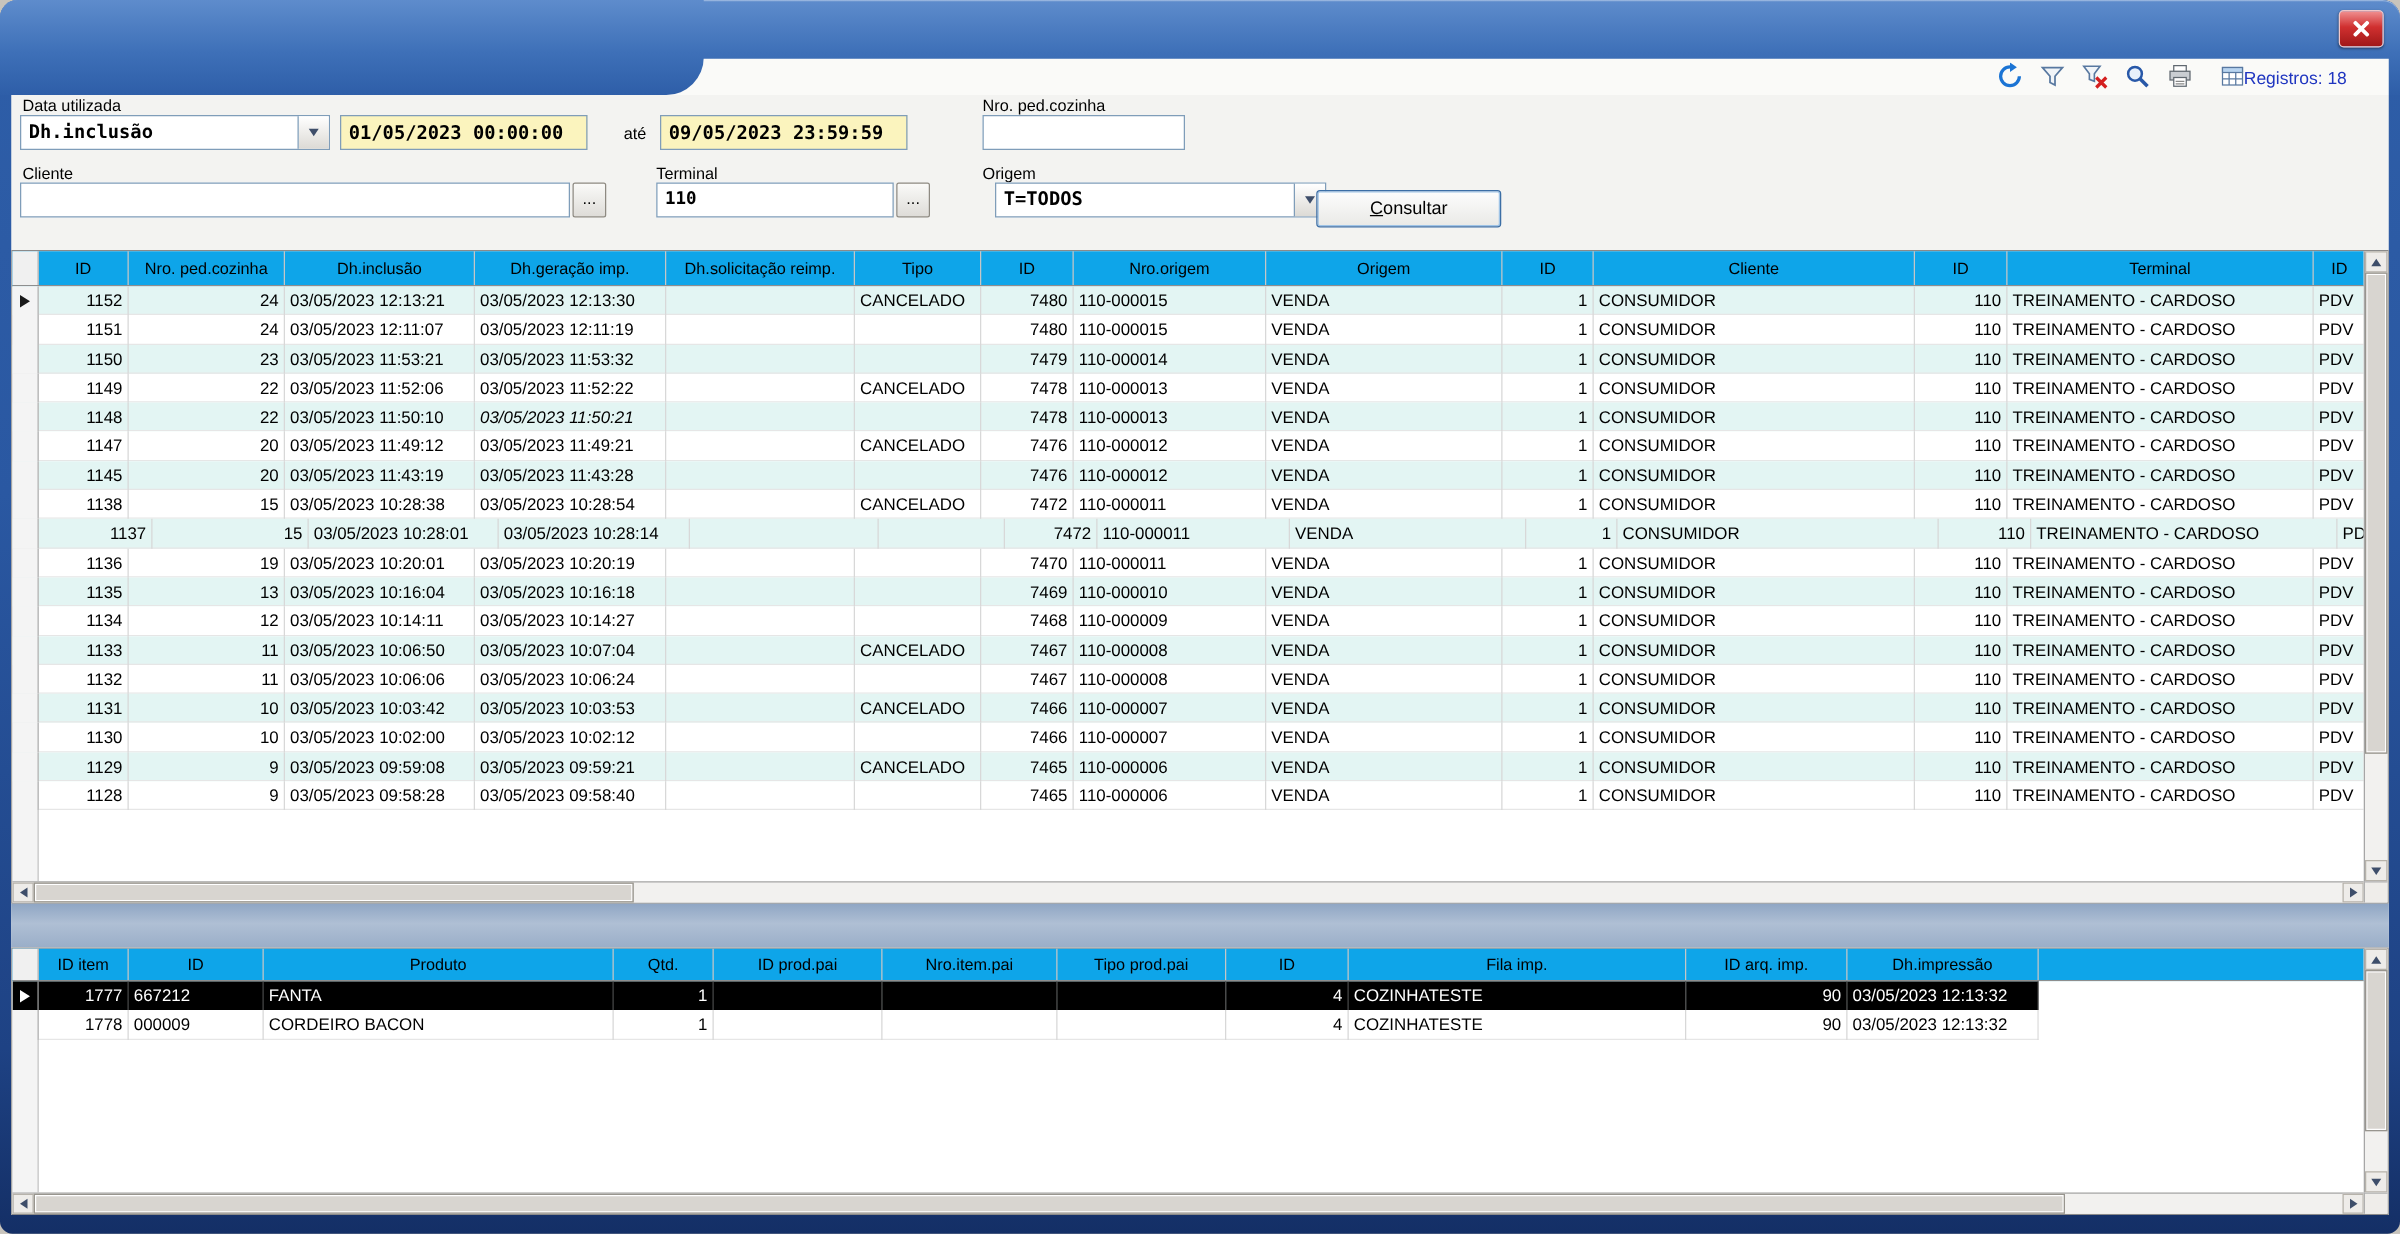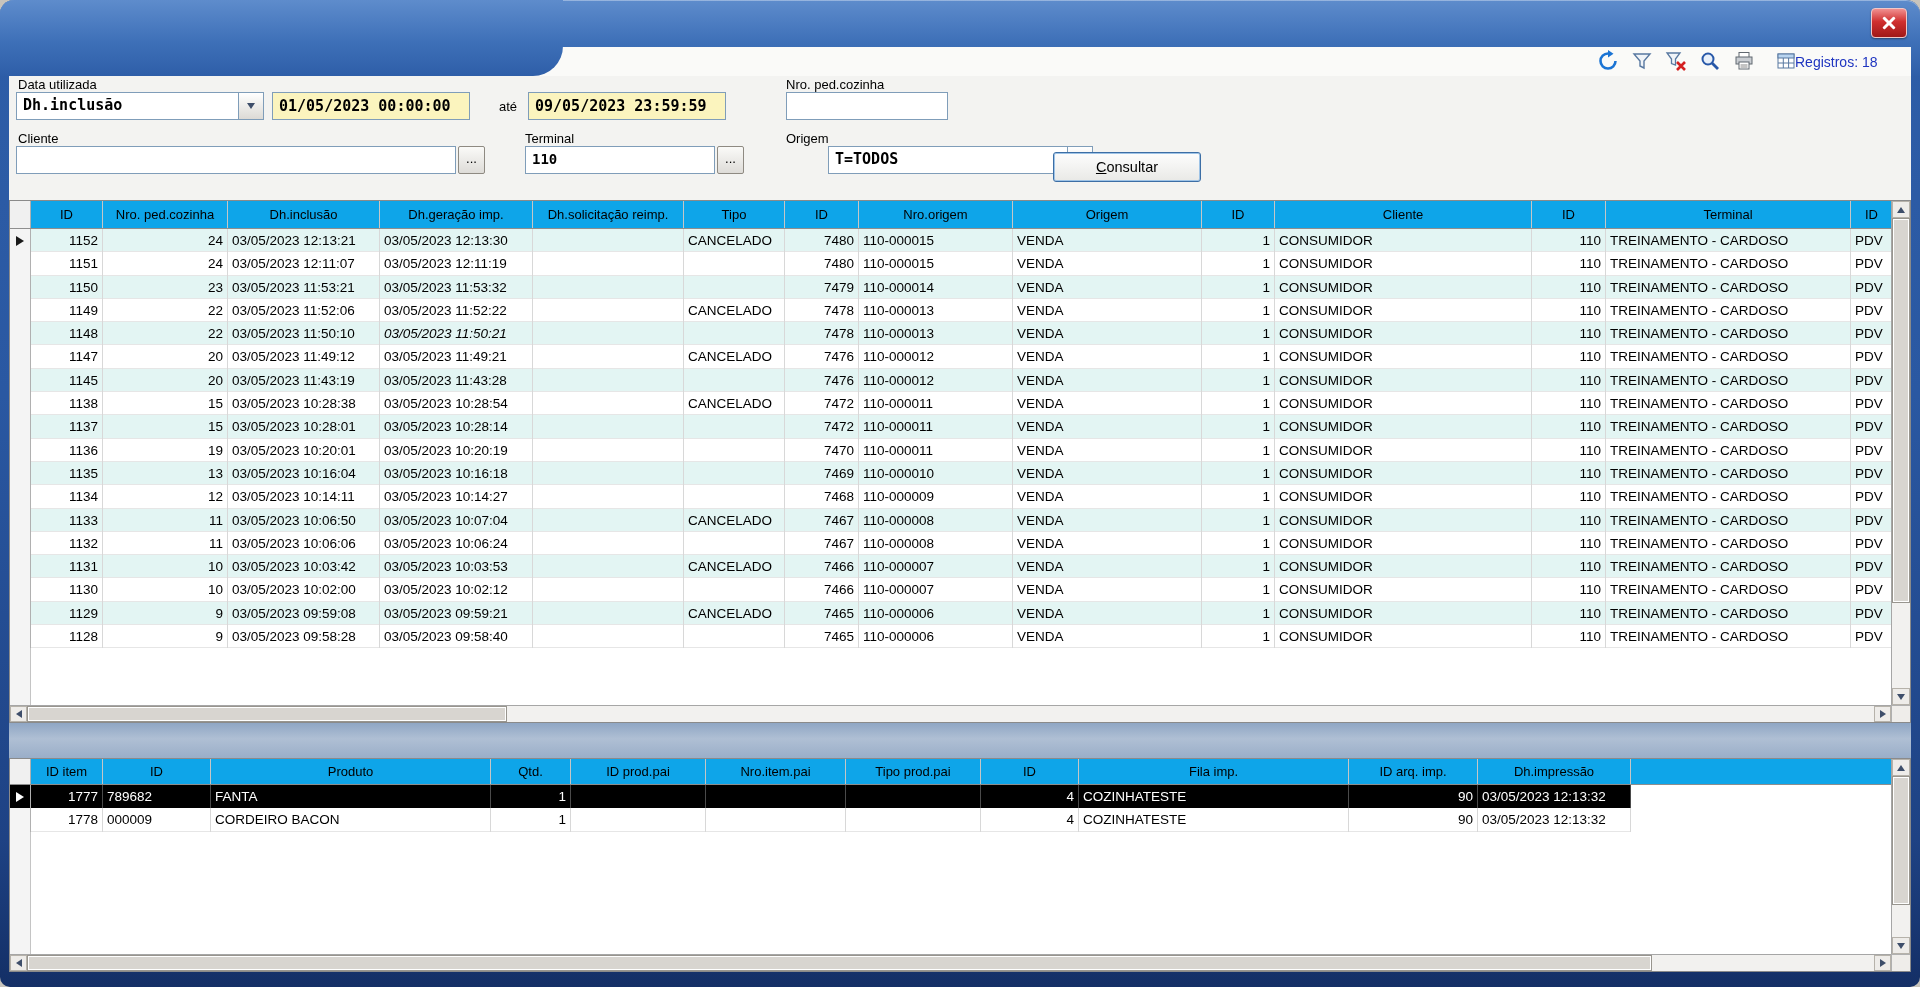--- a/index.html
+++ b/index.html
@@ -170,21 +170,21 @@
   <span class="lbl" style="left:786px;top:77px">Nro. ped.cozinha</span>
   <div class="inputbox" style="left:786px;top:92px;width:162px"></div>
 
   <span class="lbl" style="left:18px;top:131px">Cliente</span>
   <div class="inputbox" style="left:16px;top:146px;width:440px"></div>
   <button class="dots" style="left:458px;top:146px">...</button>
   <span class="lbl" style="left:525px;top:131px">Terminal</span>
   <div class="inputbox mono" style="left:525px;top:146px;width:190px">110</div>
   <button class="dots" style="left:717px;top:146px">...</button>
   <span class="lbl" style="left:786px;top:131px">Origem</span>
-  <div class="combo" style="left:828px;top:146px;width:265px">
+  <div class="combo" style="left:796px;top:146px;width:265px">
     <span class="combo-val mono">T=TODOS</span>
     <span class="combo-btn">
         <i class="tri tdn"></i>
       </span>
   </div>
   <button class="consultar" style="left:1053px;top:152px"><u>C</u>onsultar</button>
 
   <div class="grid" id="grid1" style="left:9px;top:200px;width:1902px;height:523px">
     <div class="g-indstrip"></div>
     <div class="g-head">
@@ -338,21 +338,21 @@
           <div class="g-cell a-l" style="width: 154px;">110-000011</div>
           <div class="g-cell a-l" style="width: 189px;">VENDA</div>
           <div class="g-cell a-r" style="width: 73px;">1</div>
           <div class="g-cell a-l" style="width: 257px;">CONSUMIDOR</div>
           <div class="g-cell a-r" style="width: 74px;">110</div>
           <div class="g-cell a-l" style="width: 245px;">TREINAMENTO - CARDOSO</div>
           <div class="g-cell a-l" style="width: 42px;">PDV</div>
         </div>
         <div class="g-row">
           <div class="g-ind"></div>
-          <div class="g-cell a-r" style="width: 72px;">1137</div>
+          <div class="g-cell a-r" style="width: 91px;">1137</div>
           <div class="g-cell a-r" style="width: 125px;">15</div>
           <div class="g-cell a-l" style="width: 152px;">03/05/2023 10:28:01</div>
           <div class="g-cell a-l" style="width: 153px;">03/05/2023 10:28:14</div>
           <div class="g-cell a-l" style="width: 151px;"></div>
           <div class="g-cell a-l" style="width: 101px;"></div>
           <div class="g-cell a-r" style="width: 74px;">7472</div>
           <div class="g-cell a-l" style="width: 154px;">110-000011</div>
           <div class="g-cell a-l" style="width: 189px;">VENDA</div>
           <div class="g-cell a-r" style="width: 73px;">1</div>
           <div class="g-cell a-l" style="width: 257px;">CONSUMIDOR</div>
@@ -557,21 +557,21 @@
         <div class="g-h" style="width: 129px;">ID arq. imp.</div>
         <div class="g-h" style="width: 153px;">Dh.impressão</div>
         <div class="g-h" style="width: 262px;"></div>
       </div>
     <div class="g-body">
         <div class="g-row">
           <div class="g-ind sel">
             <i class="arr"></i>
           </div>
           <div class="g-cell a-r sel" style="width: 72px;">1777</div>
-          <div class="g-cell a-l sel" style="width: 108px;">789682</div>
+          <div class="g-cell a-l sel" style="width: 108px;">667212</div>
           <div class="g-cell a-l sel" style="width: 280px;">FANTA</div>
           <div class="g-cell a-r sel" style="width: 80px;">1</div>
           <div class="g-cell a-l sel" style="width: 135px;"></div>
           <div class="g-cell a-l sel" style="width: 140px;"></div>
           <div class="g-cell a-l sel" style="width: 135px;"></div>
           <div class="g-cell a-r sel" style="width: 98px;">4</div>
           <div class="g-cell a-l sel" style="width: 270px;">COZINHATESTE</div>
           <div class="g-cell a-r sel" style="width: 129px;">90</div>
           <div class="g-cell a-l sel" style="width: 153px;">03/05/2023 12:13:32</div>
           <div class="g-cell a-l fill" style="width: 262px;"></div>

